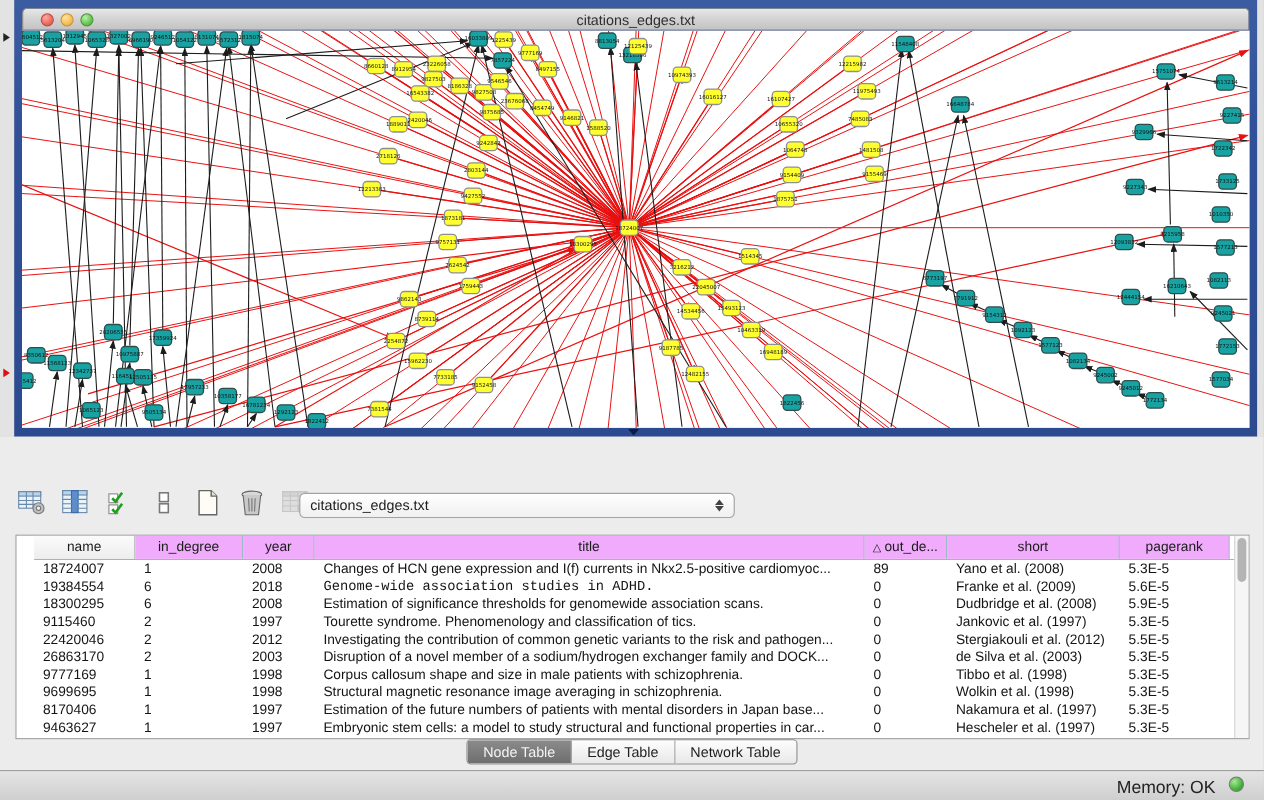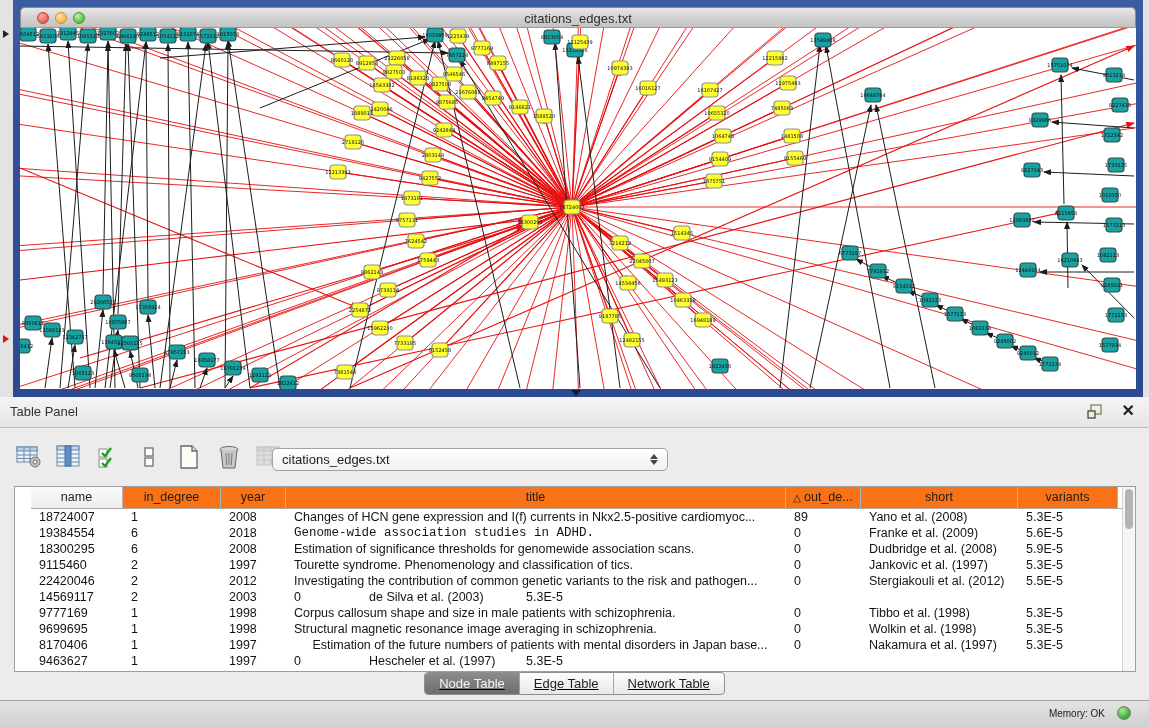--- a/index.html
+++ b/index.html
@@ -37,38 +37,38 @@
     background:linear-gradient(180deg,#ffffff,#f0f0f0);box-sizing:border-box;display:flex;align-items:center;}
   #combo-text{flex:1;padding-left:9px;font-size:13px;color:#1c1c1c;white-space:nowrap;overflow:hidden;}
   #combo-arrows{width:18px;display:flex;flex-direction:column;align-items:center;gap:1px;padding-right:4px;}
   #combo-arrows .up{width:0;height:0;border-left:4px solid transparent;border-right:4px solid transparent;border-bottom:5px solid #444;}
   #combo-arrows .dn{width:0;height:0;border-left:4px solid transparent;border-right:4px solid transparent;border-top:5px solid #444;}
 
   #table-wrap{position:absolute;left:14px;top:89px;width:1122px;height:186px;background:#fff;border:1px solid #9e9e9e;box-sizing:border-box;overflow:hidden;}
   #grid{display:flex;flex-direction:column;position:absolute;left:16px;top:0;right:13px;}
   .hdr-row{display:flex;height:21px;border-bottom:1px solid #a8a8a8;}
   .hcell{box-sizing:border-box;font-size:12.5px;color:#1c1c1c;text-align:center;line-height:20px;
-    background:#f97316;border-right:1px solid #9db9c7;overflow:hidden;white-space:nowrap;}
+    background:#f0abfc;border-right:1px solid #9db9c7;overflow:hidden;white-space:nowrap;}
   .hcell.first{background:linear-gradient(180deg,#fbfbfb,#ededed);border-right:1px solid #b5b5b5;}
   .hcell.filler{background:#ffffff;border-right:none;}
   .sort-tri{font-size:10px;margin-right:3px;color:#222;}
   .trow{display:flex;height:16px;}
   .tcell{box-sizing:border-box;font-size:12.5px;color:#141414;line-height:16px;white-space:nowrap;overflow:hidden;text-overflow:ellipsis;padding-left:8px;}
   #vscroll{position:absolute;right:0;top:0;width:13px;height:184px;background:#f6f6f6;border-left:1px solid #d4d4d4;box-sizing:border-box;}
   #vthumb{position:absolute;left:2px;top:2px;width:8px;height:40px;border-radius:4px;background:#b4b4b4;}
 
   #tabbar{position:absolute;left:0;top:275px;width:1149px;height:26px;display:flex;justify-content:center;}
-  #segmented{display:flex;height:21px;border:1px solid #8f8f8f;border-radius:4px;overflow:hidden;background:linear-gradient(180deg,#fdfdfd,#e8e8e8);text-decoration:underline;}
+  #segmented{display:flex;height:21px;border:1px solid #8f8f8f;border-radius:4px;overflow:hidden;background:linear-gradient(180deg,#fdfdfd,#e8e8e8);}
   .seg{padding:0 14px;font-size:13px;color:#1d1d1d;line-height:21px;border-right:1px solid #a5a5a5;}
   .seg:last-child{border-right:none;}
   .seg.active{background:linear-gradient(180deg,#8b8b8b,#6e6e6e);color:#f4f4f4;}
 
   
   #footer{position:absolute;left:0;top:700px;width:1149px;height:27px;background:linear-gradient(180deg,#e4e4e4,#cfcfcf);border-top:1px solid #9f9f9f;box-sizing:border-box;}
-  #mem-label{position:absolute;right:44px;top:7px;font-size:10px;color:#222;}
+  #mem-label{position:absolute;right:44px;top:7px;font-size:16px;color:#222;}
   #mem-dot{position:absolute;right:18px;top:5px;width:14px;height:14px;border-radius:50%;
     background:radial-gradient(circle at 35% 30%,#a8e89a,#3fae34 65%,#2f8f27);border:1px solid #7d7d7d;box-sizing:border-box;}
 </style>
 </head>
 <body>
 
 <div id="screen">
 
   <div id="left-strip">
     <div class="strip-tick-black"></div>
@@ -790,30 +790,20 @@
               <text x="552" y="180.8" text-anchor="middle" font-size="5" fill="#101010" font-family="&quot;DejaVu Sans&quot;,sans-serif">18724007</text>
             </g>
           </g>
       </svg>
     </div>
     <div id="splitter-grip"></div>
   </div>
   <div id="right-sliver"></div>
 
   <div id="table-panel">
-    <div id="panel-header">
-      <span id="panel-title">Table Panel</span>
-      <span id="panel-float">
-        <svg width="18" height="16" viewBox="0 0 18 16">
-          <rect x="4" y="1" width="10" height="9" fill="none" stroke="#8a8a56" stroke-width="1.4"></rect>
-          <rect x="1" y="7" width="7" height="7" fill="#ededed" stroke="#55553a" stroke-width="1.4"></rect>
-        </svg>
-      </span>
-      <span id="panel-close">✕</span>
-    </div>
 
     <div id="toolbar">
       <span class="tbtn">
         <svg width="26" height="24" viewBox="0 0 26 24">
           <rect x="1" y="2" width="20" height="15" fill="#eaf2fa" stroke="#6a89a8"></rect>
           <rect x="1" y="2" width="20" height="4" fill="#b9d3ea" stroke="#6a89a8"></rect>
           <line x1="8" y1="2" x2="8" y2="17" stroke="#6a89a8"></line>
             <line x1="14" y1="2" x2="14" y2="17" stroke="#6a89a8"></line>
           <line x1="1" y1="10" x2="21" y2="10" stroke="#6a89a8"></line>
             <line x1="1" y1="13.5" x2="21" y2="13.5" stroke="#6a89a8"></line>
@@ -886,21 +876,21 @@
 
     <div id="table-wrap">
       <div id="grid">
           <div class="hdr-row">
             <div class="hcell first" style="width: 92px;">name</div>
             <div class="hcell" style="width: 98px;">in_degree</div>
             <div class="hcell" style="width: 65px;">year</div>
             <div class="hcell" style="width: 500px;">title</div>
             <div class="hcell" style="width: 75px;"><span class="sort-tri">△</span>out_de...</div>
             <div class="hcell" style="width: 157px;">short</div>
-            <div class="hcell" style="width: 100px;">variants</div>
+            <div class="hcell" style="width: 100px;">pagerank</div>
             <div class="hcell filler" style="flex: 1 1 0%;"></div>
           </div>
           <div class="trow">
             <div class="tcell" style="width: 92px;">18724007</div>
             <div class="tcell" style="width: 98px;">1</div>
             <div class="tcell" style="width: 65px;">2008</div>
             <div class="tcell" style="width: 500px;">Changes of HCN gene expression and I(f) currents in Nkx2.5-positive cardiomyoc...</div>
             <div class="tcell" style="width: 75px;">89</div>
             <div class="tcell" style="width: 157px;">Yano et al. (2008)</div>
             <div class="tcell" style="width: 100px;">5.3E-5</div>
@@ -935,23 +925,24 @@
           <div class="trow">
             <div class="tcell" style="width: 92px;">22420046</div>
             <div class="tcell" style="width: 98px;">2</div>
             <div class="tcell" style="width: 65px;">2012</div>
             <div class="tcell" style="width: 500px;">Investigating the contribution of common genetic variants to the risk and pathogen...</div>
             <div class="tcell" style="width: 75px;">0</div>
             <div class="tcell" style="width: 157px;">Stergiakouli et al. (2012)</div>
             <div class="tcell" style="width: 100px;">5.5E-5</div>
           </div>
           <div class="trow">
-            <div class="tcell" style="width: 92px;">14569117</div>
+            <div class="tcell" style="width: 92px;">26863170</div>
             <div class="tcell" style="width: 98px;">2</div>
             <div class="tcell" style="width: 65px;">2003</div>
+            <div class="tcell" style="width: 500px;">Disruption of a novel member of a sodium/hydrogen exchanger family and DOCK...</div>
             <div class="tcell" style="width: 75px;">0</div>
             <div class="tcell" style="width: 157px;">de Silva et al. (2003)</div>
             <div class="tcell" style="width: 100px;">5.3E-5</div>
           </div>
           <div class="trow">
             <div class="tcell" style="width: 92px;">9777169</div>
             <div class="tcell" style="width: 98px;">1</div>
             <div class="tcell" style="width: 65px;">1998</div>
             <div class="tcell" style="width: 500px;">Corpus callosum shape and size in male patients with schizophrenia.</div>
             <div class="tcell" style="width: 75px;">0</div>
@@ -964,29 +955,30 @@
             <div class="tcell" style="width: 65px;">1998</div>
             <div class="tcell" style="width: 500px;">Structural magnetic resonance image averaging in schizophrenia.</div>
             <div class="tcell" style="width: 75px;">0</div>
             <div class="tcell" style="width: 157px;">Wolkin et al. (1998)</div>
             <div class="tcell" style="width: 100px;">5.3E-5</div>
           </div>
           <div class="trow">
             <div class="tcell" style="width: 92px;">8170406</div>
             <div class="tcell" style="width: 98px;">1</div>
             <div class="tcell" style="width: 65px;">1997</div>
-            <div class="tcell" style="width: 500px; text-align: center;">Estimation of the future numbers of patients with mental disorders in Japan base...</div>
+            <div class="tcell" style="width: 500px;">Estimation of the future numbers of patients with mental disorders in Japan base...</div>
             <div class="tcell" style="width: 75px;">0</div>
             <div class="tcell" style="width: 157px;">Nakamura et al. (1997)</div>
             <div class="tcell" style="width: 100px;">5.3E-5</div>
           </div>
           <div class="trow">
             <div class="tcell" style="width: 92px;">9463627</div>
             <div class="tcell" style="width: 98px;">1</div>
             <div class="tcell" style="width: 65px;">1997</div>
+            <div class="tcell" style="width: 500px;">Embryonic stem cells: a model to study structural and functional properties in car...</div>
             <div class="tcell" style="width: 75px;">0</div>
             <div class="tcell" style="width: 157px;">Hescheler et al. (1997)</div>
             <div class="tcell" style="width: 100px;">5.3E-5</div>
           </div>
         </div>
       <div id="vscroll">
         <div id="vthumb"></div>
       </div>
     </div>
 

